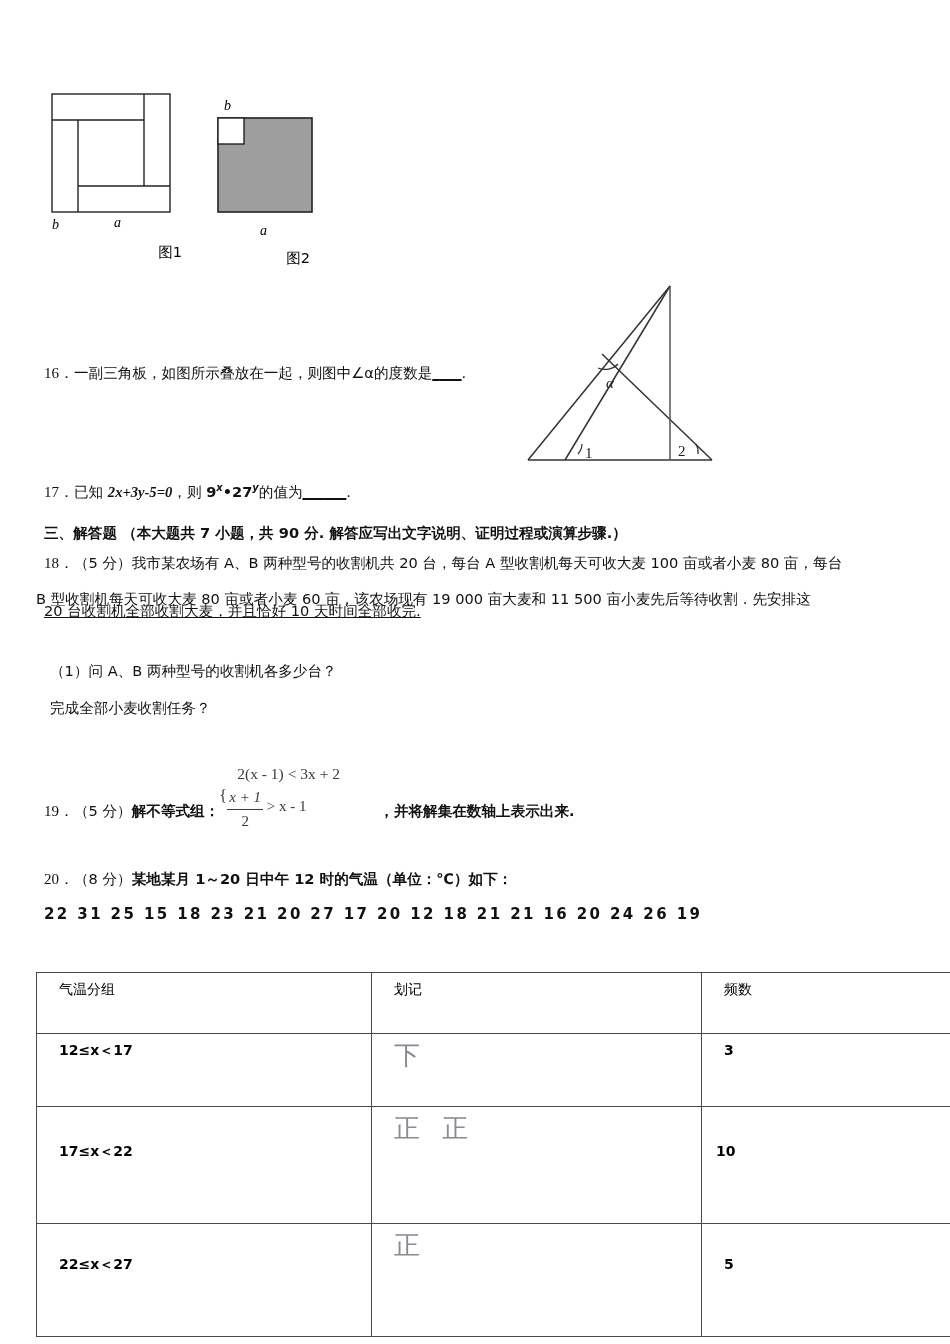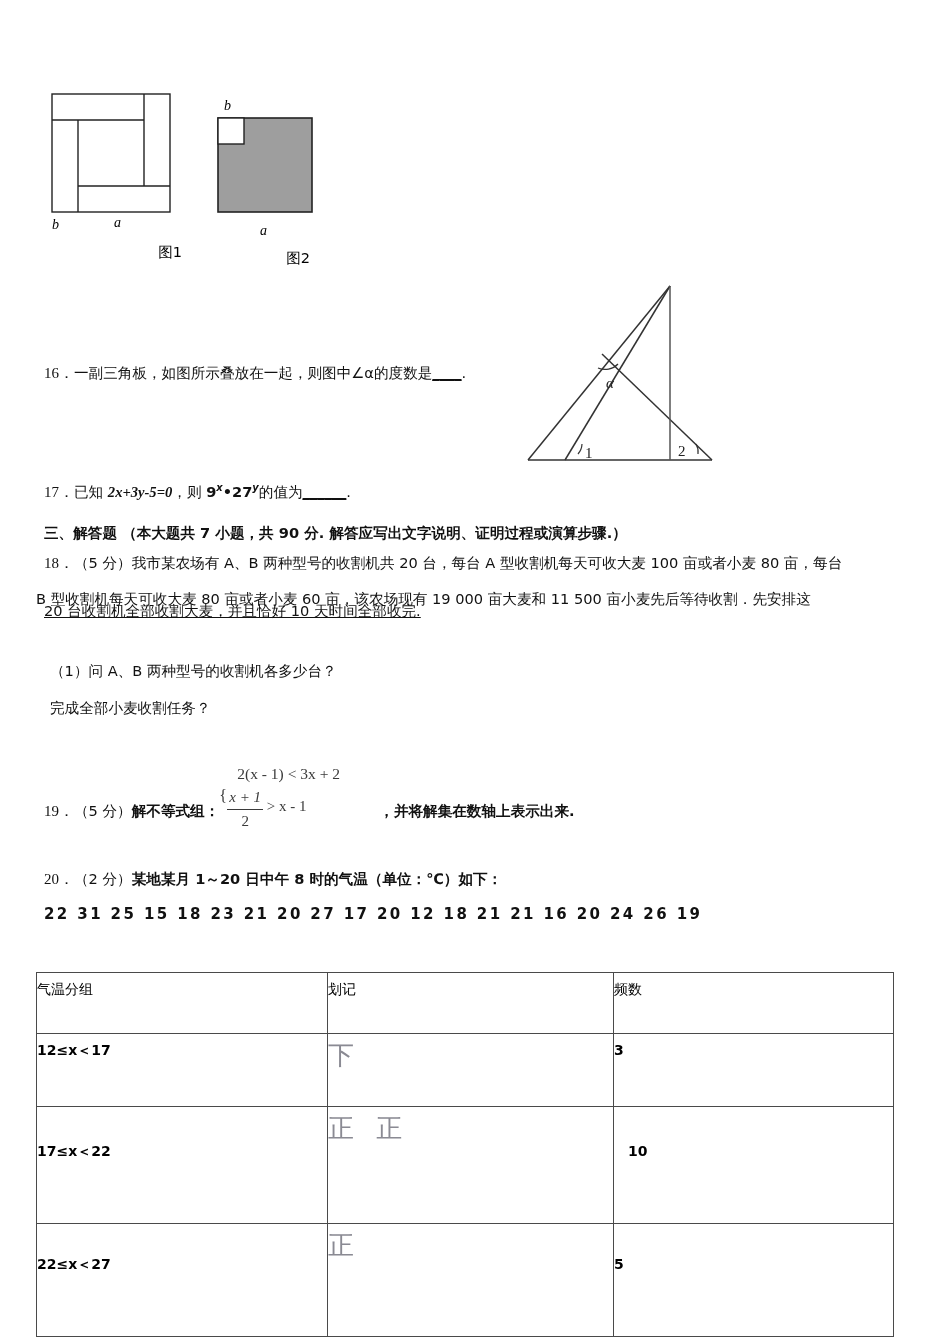--- a/index.html
+++ b/index.html
@@ -146,21 +146,21 @@
     position: absolute;
     left: 36px;
     top: 972px;
     width: 854px;
     border-collapse: collapse;
     table-layout: fixed;
     font-family: "DejaVu Sans", "Liberation Sans", sans-serif;
   }
   #freq-table td {
     border: 1.3px solid #4a4a4a;
-    padding: 8px 0;
+    padding: 8px 22px;
     font-size: 14px;
     vertical-align: top;
     margin-left: 32px;
   }
   #freq-table .c1 { width: 290px; }
   #freq-table .c2 { width: 285px; }
   #freq-table .c3 { width: 279px; }
   .th-cell { height: 44px; }
   .row-cell { height: 56px; }
   .row-cell-tall { height: 72px; }
@@ -258,21 +258,21 @@
           <span class="frac">
             <span class="num mi">x + 1</span>
             <span class="den">2</span>
           </span>
           <span class="mi" style="font-style:normal;">&gt; x - 1</span>
         </span>
     </span><span class="bold">，并将解集在数轴上表示出来.</span>
   </div>
 
   <div class="q" id="q20l1">
-    <span class="qnum">20．</span><span>（2 分）</span><span class="bold">某地某月 1～20 日中午 8 时的气温（单位：℃）如下：</span>
+    <span class="qnum">20．</span><span>（8 分）</span><span class="bold">某地某月 1～20 日中午 12 时的气温（单位：℃）如下：</span>
   </div>
   <div class="q" id="q20data">22  31  25 15  18  23  21  20  27  17  20  12  18  21  21  16  20  24  26  19</div>
 
   <table id="freq-table">
     <tbody>
       <tr>
         <td class="c1 th-cell">气温分组</td>
         <td class="c2 th-cell">划记</td>
         <td class="c3 th-cell">频数</td>
       </tr>

